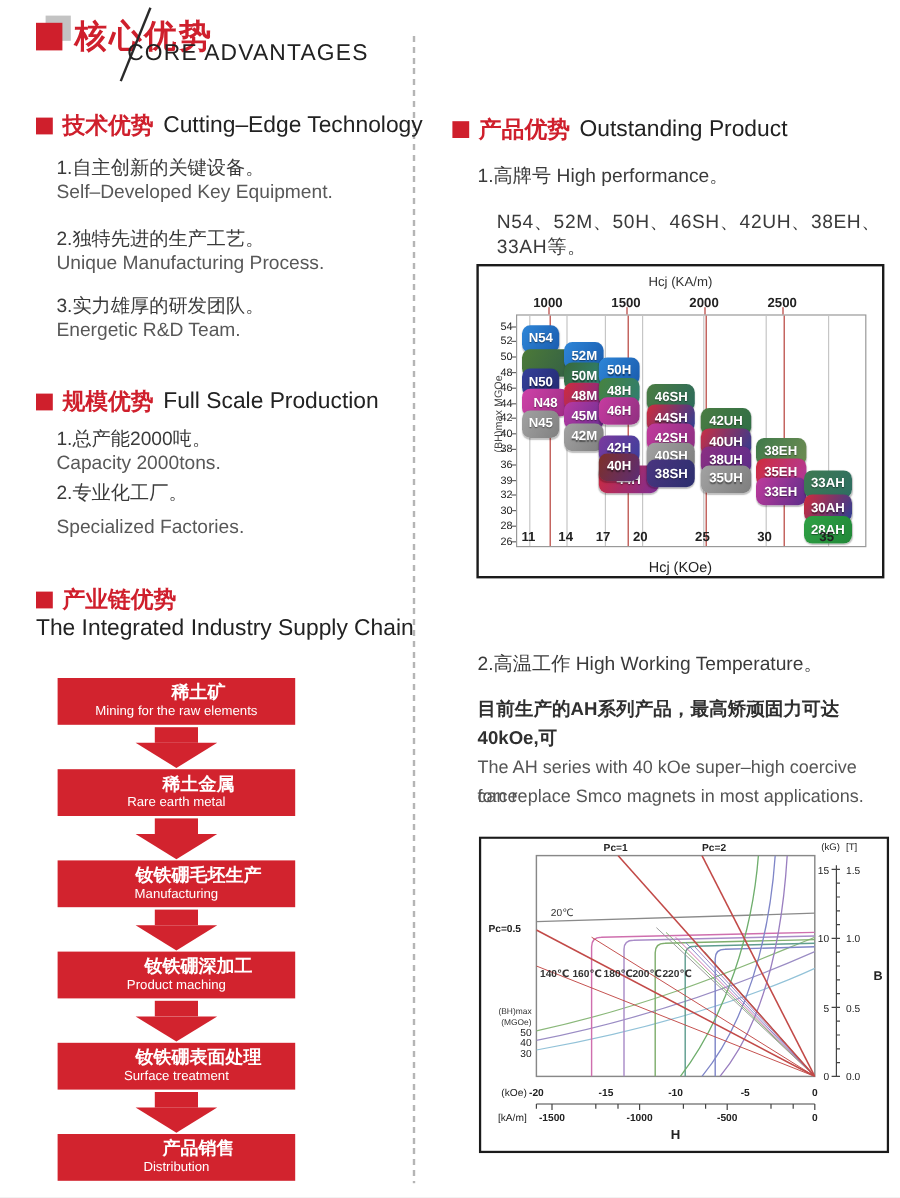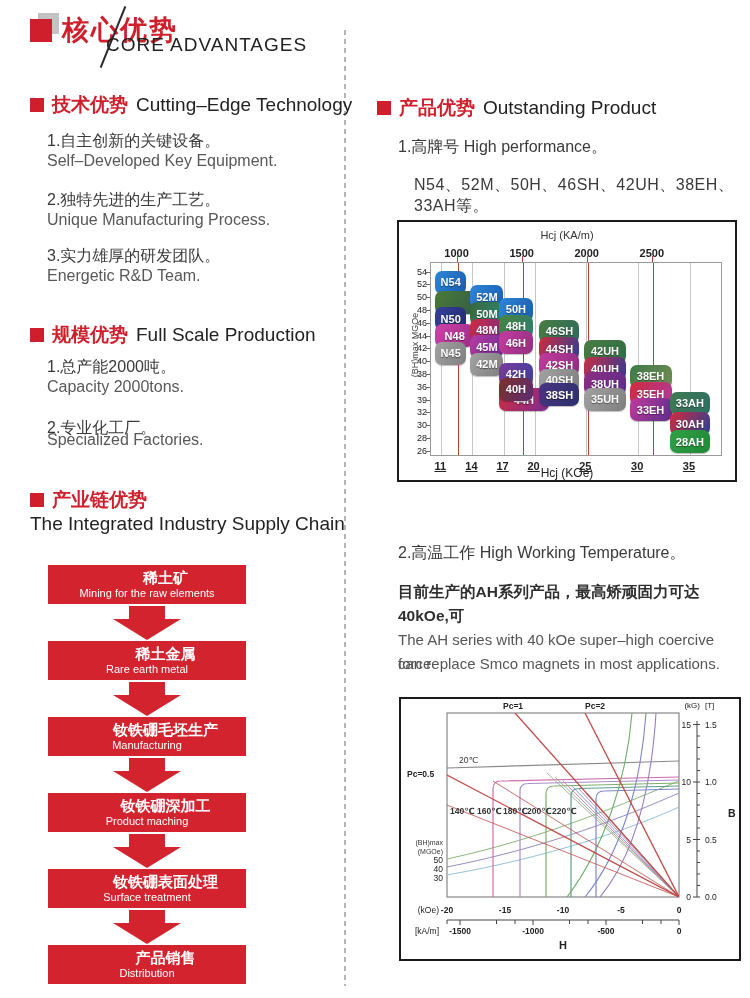--- a/index.html
+++ b/index.html
@@ -43,21 +43,21 @@
   .r-para-cn{font-size:15.5px;color:#2f2f2f;font-weight:bold;line-height:24px;}
   .r-para-en{font-size:15px;color:#555;line-height:24px;}
 
   
   .chart1{left:397px;top:220px;width:336px;height:258px;border:2px solid #1b1b1b;background:#fff;}
   .c1-title{position:absolute;left:0;top:7px;width:100%;text-align:center;font-size:11px;color:#333;}
   .c1-plot{position:absolute;left:31px;top:40px;width:290px;height:192px;border:1px solid #999;background:#fff;}
   .c1-grid{position:absolute;top:0;width:1px;height:100%;background:#c6c6c6;}
   .c1-red{position:absolute;width:1.5px;background:#b6403a;}
   .c1-toplab{position:absolute;top:25px;font-size:11px;font-weight:bold;color:#222;transform:translateX(-50%);}
-  .c1-botlab{position:absolute;top:238px;font-size:11px;font-weight:bold;color:#222;transform:translateX(-50%);text-decoration:underline;}
+  .c1-botlab{position:absolute;top:220px;font-size:11px;font-weight:bold;color:#222;transform:translateX(-50%);}
   .c1-ylab{position:absolute;font-size:9px;color:#222;right:308px;transform:translateY(-50%);}
   .c1-ytick{position:absolute;width:4px;height:1px;background:#666;left:27px;}
   .c1-xlabel{position:absolute;left:0;top:244px;width:100%;text-align:center;font-size:12px;color:#222;}
   .c1-ylabel{position:absolute;left:-24px;top:118px;font-size:9px;color:#444;transform:rotate(-90deg);width:80px;text-align:center;}
   .gblock{position:absolute;border-radius:7px;color:#fff;font-weight:bold;font-size:11px;
           display:flex;align-items:center;justify-content:center;text-shadow:0 1px 1px rgba(0,0,0,.45);
           box-shadow:0 1px 1px rgba(0,0,0,.25);}
 
   
   .chart2{left:399px;top:697px;width:342px;height:264px;}
@@ -88,21 +88,21 @@
   <div class="abs item-cn" style="left:47px;top:246px;">3.实力雄厚的研发团队。</div>
   <div class="abs item-en" style="left:47px;top:266px;">Energetic R&amp;D Team.</div>
 
   <div class="abs sec-head" style="left:30px;top:322px;">
     <span class="bullet"></span>
     <span class="cn">规模优势</span>
     <span class="en">Full Scale Production</span>
   </div>
   <div class="abs item-cn" style="left:47px;top:357px;">1.总产能2000吨。</div>
   <div class="abs item-en" style="left:47px;top:377px;">Capacity 2000tons.</div>
-  <div class="abs item-cn" style="left:47px;top:418px;">2.专业化工厂。</div>
+  <div class="abs item-cn" style="left:47px;top:402px;">2.专业化工厂。</div>
   <div class="abs item-en" style="left:47px;top:430px;">Specialized Factories.</div>
 
   <div class="abs sec-head" style="left:30px;top:487px;">
     <span class="bullet"></span>
     <span class="cn">产业链优势</span>
   </div>
   <div class="abs sec-sub" style="left:30px;top:513px;">The Integrated Industry Supply Chain</div>
 
   <div class="abs" style="left:48px;top:565px;width:198px;" id="flow">
       <div class="flow-box">

